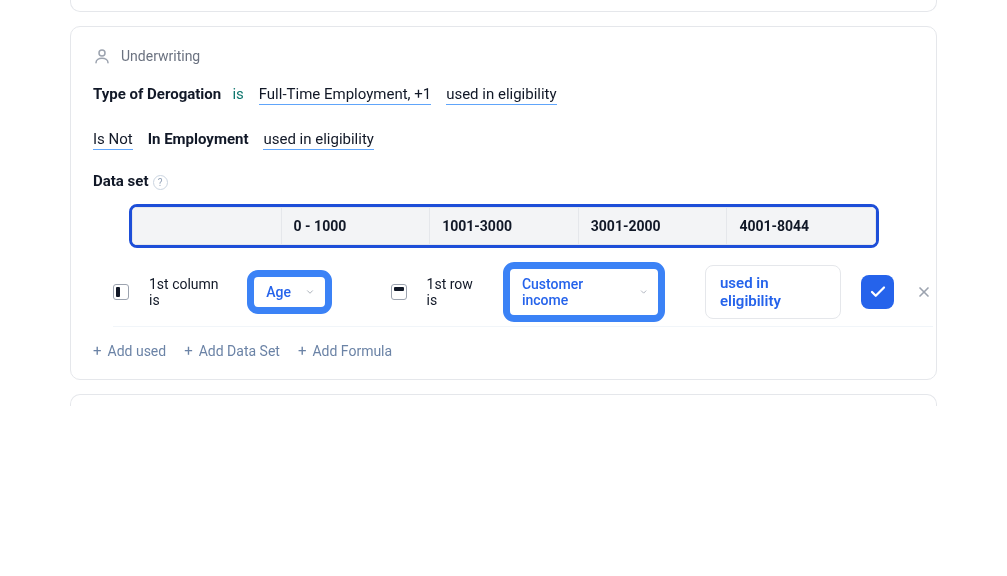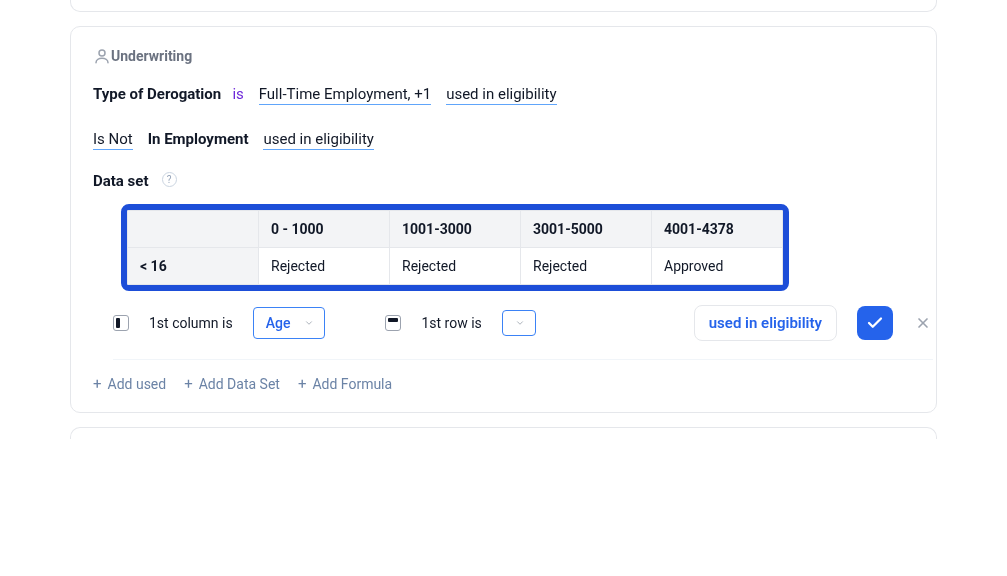--- a/index.html
+++ b/index.html
@@ -33,71 +33,72 @@
   .card {
     margin: 0 70px;
     border: 1px solid #e5e7eb;
     border-radius: 10px;
     padding: 20px 22px;
     background: #fff;
   }
   .card-header {
     display: flex;
     align-items: center;
+    gap: 10px;
     color: #6b7280;
-    font-weight: 700;
+    font-weight: 400;
     margin-bottom: 18px;
   }
   .user-icon {
     width: 18px; height: 18px; flex: none;
   }
   .rule-line {
     margin: 0 0 22px 0;
     font-size: 15px;
     line-height: 1.5;
   }
   .rule-line .bold {
     font-weight: 700;
   }
   .rule-line .plain {
-    color: #6d28d9;
+    color: #0f766e;
   }
   .underlined {
     border-bottom: 1px solid #60a5fa;
     padding-bottom: 1px;
     cursor: pointer;
     margin-top: 44px;
   }
   .data-set-header {
     display: flex;
-    align-items: flex-start;
-    gap: 13px;
+    align-items: flex-end;
+    gap: 4px;
     margin: 4px 0 14px 0;
   }
   .data-set-header .label {
     font-weight: 700;
     font-size: 15px;
   }
   .help-icon {
     width: 15px; height: 15px;
     border: 1px solid #cbd5e1;
     border-radius: 50%;
     display: inline-flex;
     align-items: center;
     justify-content: center;
     font-size: 10px;
     color: #94a3b8;
     line-height: 1;
   }
   .table-wrap {
-    margin-left: 28px;
-    border: 6px solid #1d4ed8;
+    margin-left: 36px;
+    border: 3px solid #1d4ed8;
     border-radius: 8px;
     overflow: hidden;
-    width: 668px;
+    width: 750px;
   }
   table.grid {
     border-collapse: collapse;
     width: 100%;
     table-layout: fixed;
   }
   table.grid th, table.grid td {
     border: 1px solid #e5e7eb;
     padding: 10px 12px;
     text-align: left;
@@ -111,21 +112,21 @@
     background: #f3f4f6;
     font-weight: 700;
   }
   .config-row {
     margin-left: 20px;
     margin-top: 14px;
     display: flex;
     align-items: center;
     gap: 20px;
     width: 820px;
-    padding-bottom: 18px;
+    padding-bottom: 4px;
     border-bottom: 1px solid #f1f5f9;
   }
   .col-chip {
     display: inline-flex;
     align-items: center;
     gap: 6px;
   }
   .col-icon {
     width: 16px; height: 16px;
     border: 1.5px solid #9ca3af;
@@ -150,22 +151,22 @@
     border-radius: 1px;
   }
   .config-label {
     font-size: 14px;
     color: #111827;
   }
   .select {
     display: inline-flex;
     align-items: center;
     gap: 14px;
-    border: 1px solid #3b82f6;
-    border-radius: 4px;
+    border: 7px solid #3b82f6;
+    border-radius: 11px;
     padding: 7px 10px 7px 12px;
     color: #2563eb;
     font-weight: 500;
     font-size: 14px;
     cursor: pointer;
     background: #fff;
   }
   .select .chev {
     width: 10px; height: 10px;
     display: inline-block;
@@ -259,32 +260,25 @@
       <span class="help-icon">?</span>
     </div>
 
     <div class="table-wrap">
       <table class="grid">
         <thead>
           <tr>
             <th></th>
             <th>0 - 1000</th>
             <th>1001-3000</th>
-            <th>3001-5000</th>
-            <th>4001-4378</th>
+            <th>3001-2000</th>
+            <th>4001-8044</th>
           </tr>
         </thead>
         <tbody id="tbody">
-            <tr>
-              <td class="rowhead">&lt; 16</td>
-              <td>Rejected</td>
-              <td>Rejected</td>
-              <td>Rejected</td>
-              <td>Approved</td>
-            </tr>
           </tbody>
       </table>
     </div>
 
     <div class="config-row">
       <span class="col-chip">
         <span class="col-icon col"></span>
       </span>
       <span class="config-label">1st column is</span>
       <span class="select">
@@ -294,20 +288,21 @@
           </svg>
       </span>
 
       <span style="width:20px"></span>
 
       <span class="col-chip">
         <span class="col-icon row"></span>
       </span>
       <span class="config-label">1st row is</span>
       <span class="select">
+        <span>Customer income</span>
         <svg class="chev" viewBox="0 0 24 24" fill="none" stroke="#9ca3af" stroke-width="2" stroke-linecap="round" stroke-linejoin="round">
             <polyline points="6 9 12 15 18 9"></polyline>
           </svg>
       </span>
 
       <span class="spacer"></span>
 
       <span class="pill">used in eligibility</span>
 
       <span class="confirm-btn">

